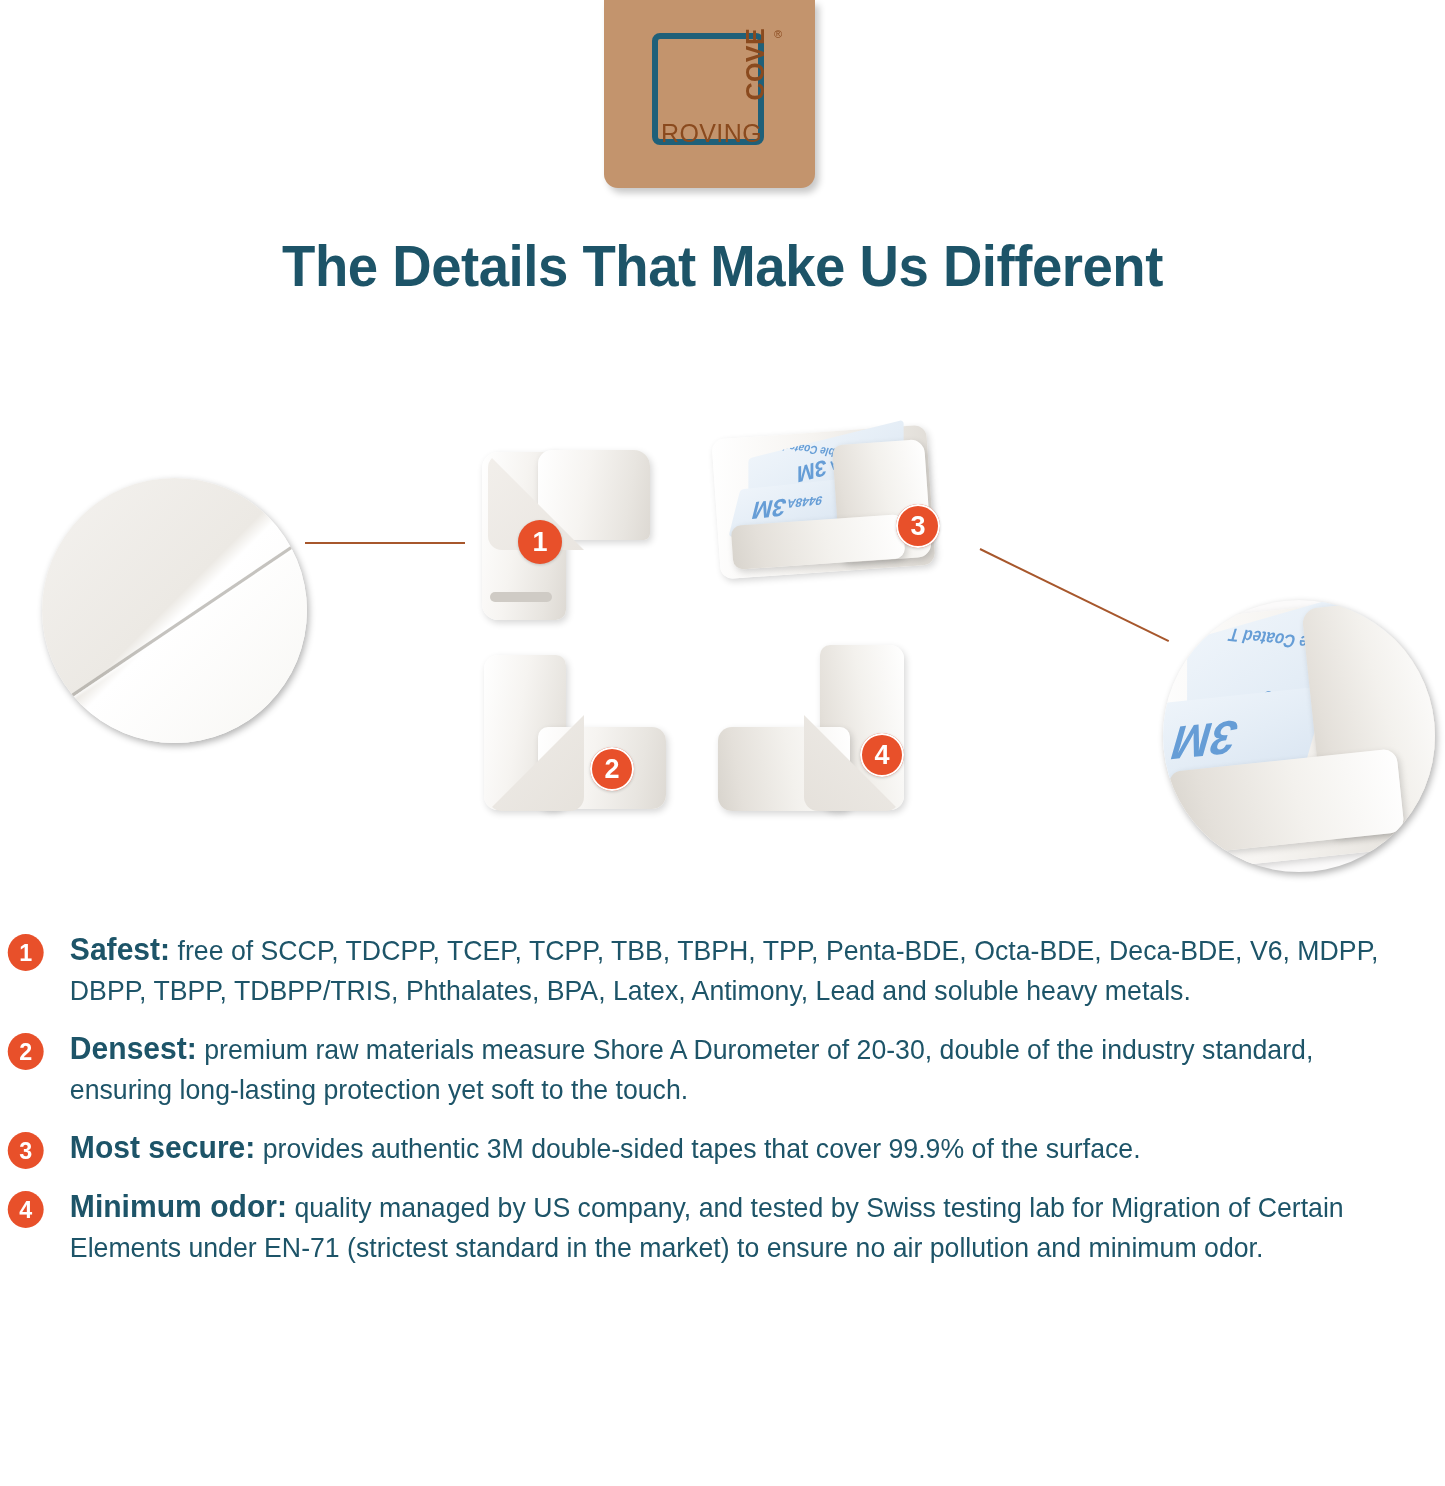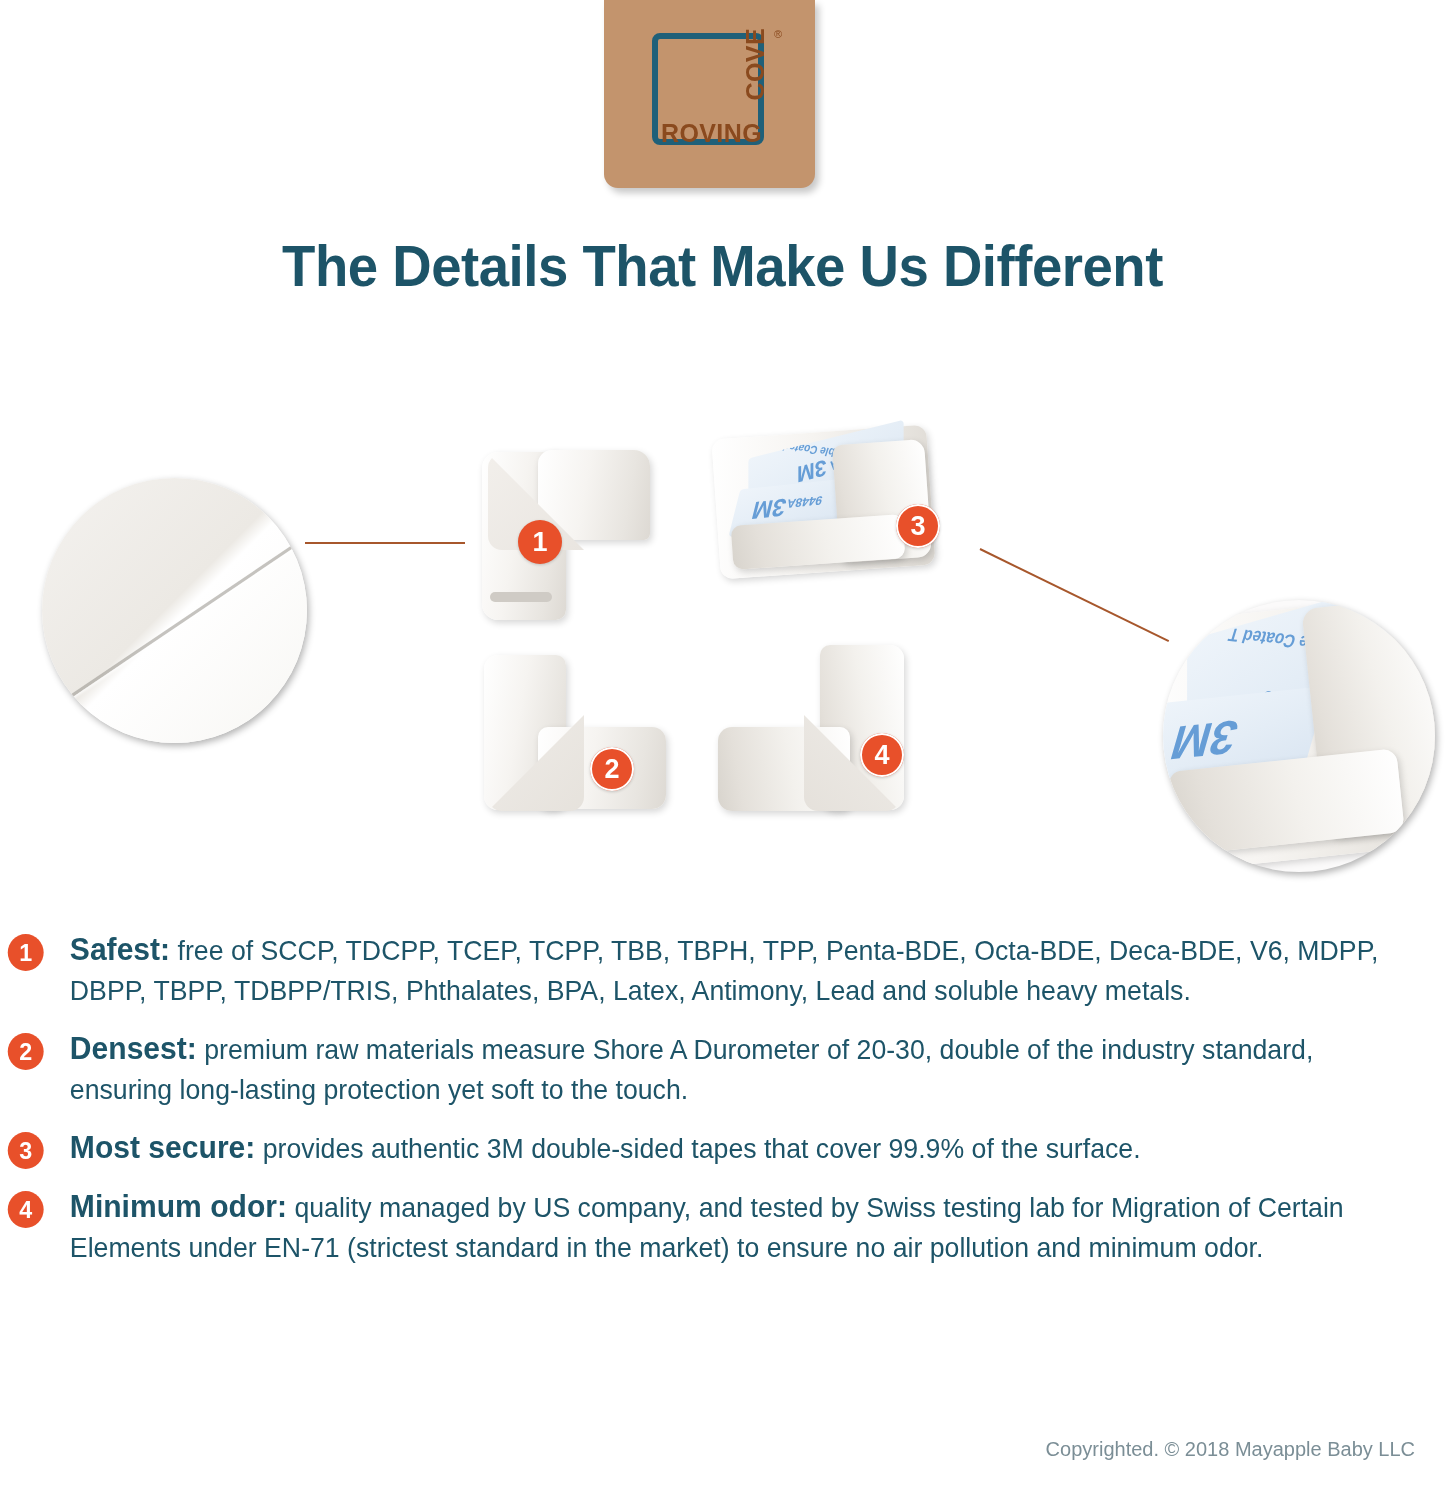--- a/index.html
+++ b/index.html
@@ -34,21 +34,21 @@
     height: 112px;
     border: 6px solid #1f6079;
     border-radius: 8px;
     box-sizing: border-box;
   }
   #logo-wordmark-h {
     position: absolute;
     left: 57px;
     bottom: 40px;
     font-size: 25px;
-    font-weight: bold;
+    font-weight: normal;
     letter-spacing: 0.4px;
     color: #8a4a1e;
     font-family: "Liberation Sans", sans-serif;
   }
   #logo-wordmark-v {
     position: absolute;
     right: 45px;
     top: 28px;
     font-size: 25px;
     font-weight: bold;
@@ -335,14 +335,13 @@
   </div>
 
   <div class="feature">
     <span class="num">4</span>
     <span class="lead">Minimum odor:</span><span class="body"> quality managed by US company, and tested by Swiss testing lab for Migration of Certain Elements under EN-71 (strictest standard in the market) to ensure no air pollution and minimum odor.</span>
   </div>
 
 </div>
 
 <div id="footer">
-  <div>Copyrighted. © 2018 Mayapple Baby LLC</div>
 </div>
 
 </body></html>

